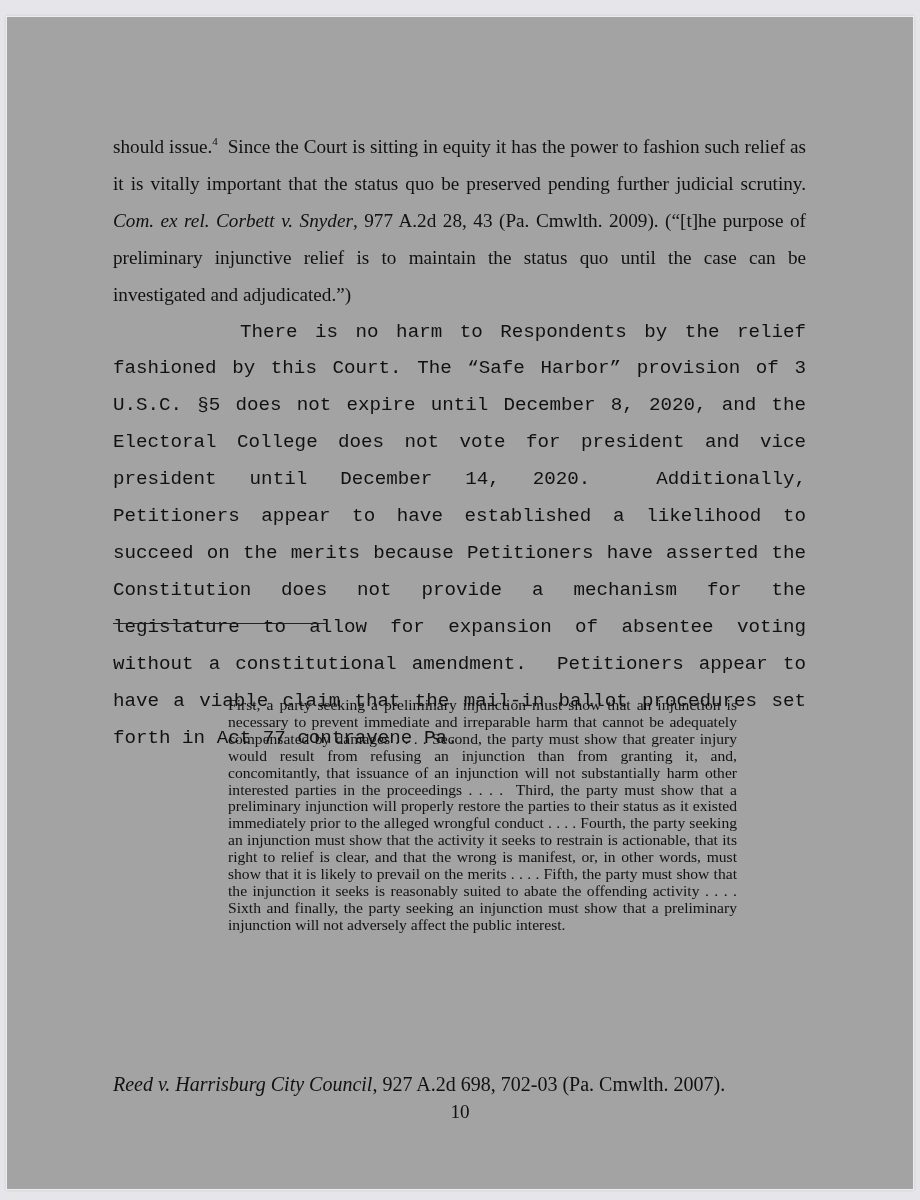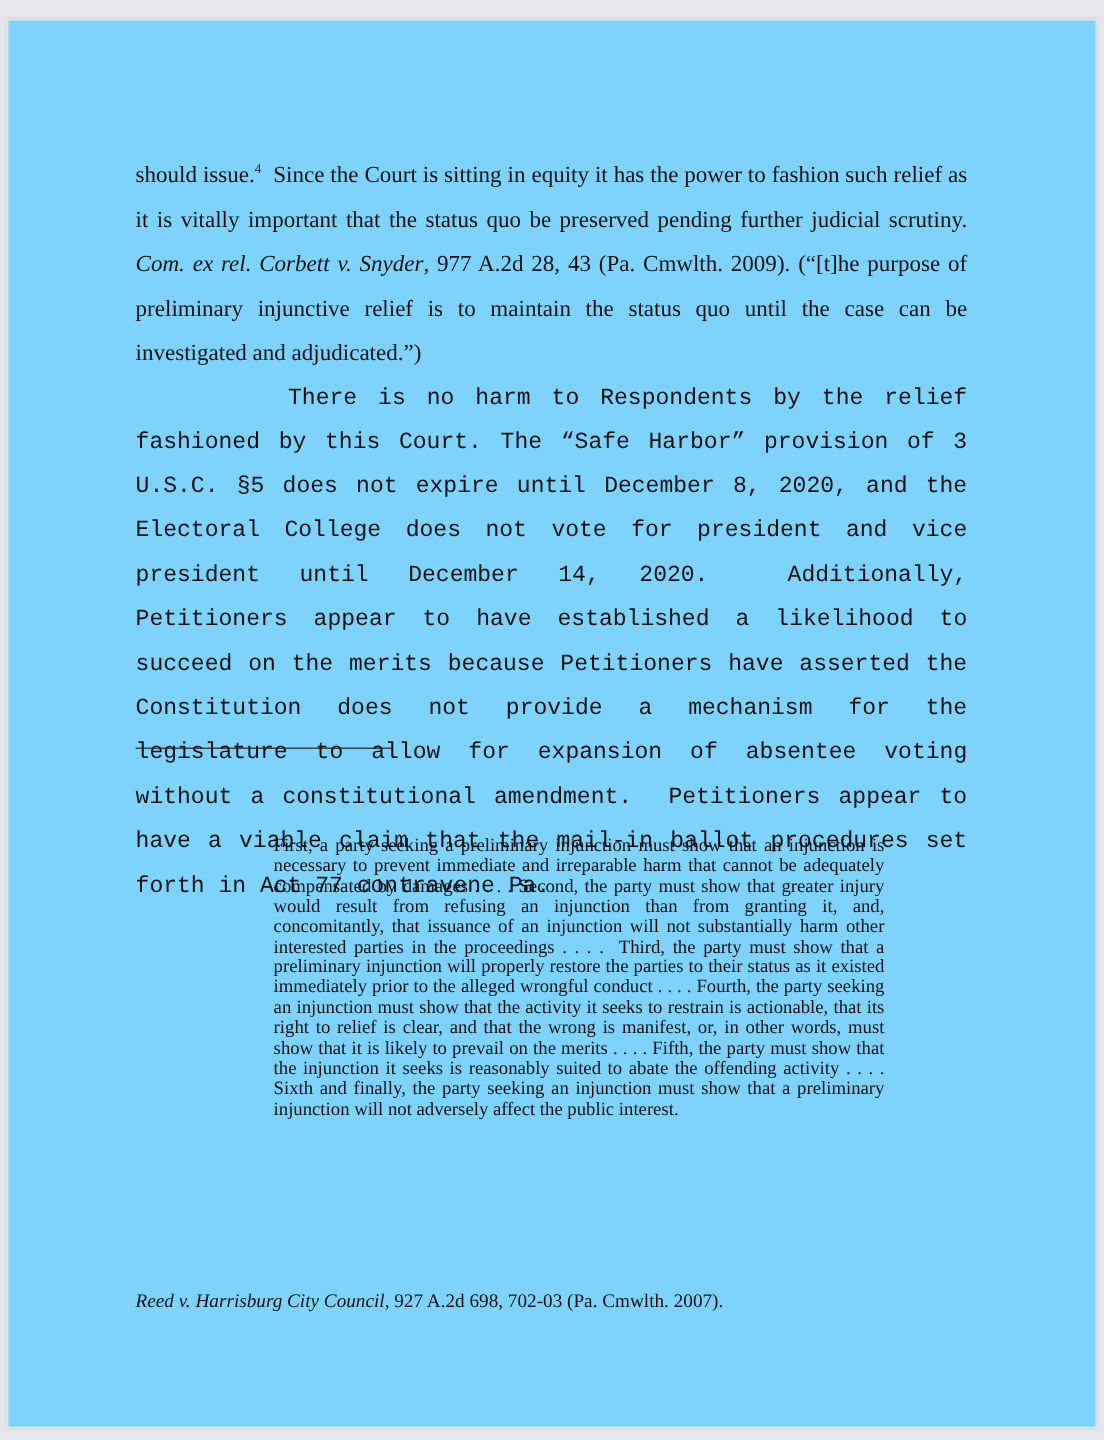--- a/index.html
+++ b/index.html
@@ -9,21 +9,21 @@
       height: 1200px;
       background: #e6e6ea;
       overflow: hidden;
     }
     .page {
       position: absolute;
       left: 6px;
       top: 16px;
       width: 908px;
       height: 1174px;
-      background: #7dd3fc;
+      background: #a3a3a3;
       box-shadow: 0 0 3px rgba(0,0,0,0.12), inset 0 0 0 1px #ededf0;
       font-family: "Liberation Serif", "DejaVu Serif", serif;
       color: #111111;
     }
     .body-text {
       position: absolute;
       left: 107px;
       top: 113px;
       width: 693px;
       font-size: 19.2px;
@@ -76,21 +76,21 @@
       width: 509px;
       font-size: 15.6px;
       line-height: 16.9px;
       text-align: justify;
     }
     .citation {
       position: absolute;
       left: 107px;
       top: 1059px;
       width: 693px;
-      font-size: 16px;
+      font-size: 20px;
       line-height: 19px;
     }
     .page-number {
       position: absolute;
       left: 0;
       width: 908px;
       top: 1085px;
       text-align: center;
       font-size: 19.2px;
       line-height: 22px;
@@ -107,14 +107,15 @@
     <p class="indent" style="white-space: pre-wrap;">There is no harm to Respondents by the relief fashioned by this Court. The “Safe Harbor” provision of 3 U.S.C. §5 does not expire until December 8, 2020, and the Electoral College does not vote for president and vice president until December 14, 2020.  Additionally, Petitioners appear to have established a likelihood to succeed on the merits because Petitioners have asserted the Constitution does not provide a mechanism for the legislature to allow for expansion of absentee voting without a constitutional amendment.  Petitioners appear to have a viable claim that the mail-in ballot procedures set forth in Act 77 contravene Pa.</p>
   </div>
 
   <div class="fn-rule"></div>
 
 
   <div class="blockquote" style="white-space: pre-wrap;">First, a party seeking a preliminary injunction must show that an injunction is necessary to prevent immediate and irreparable harm that cannot be adequately compensated by damages . . . . Second, the party must show that greater injury would result from refusing an injunction than from granting it, and, concomitantly, that issuance of an injunction will not substantially harm other interested parties in the proceedings . . . .  Third, the party must show that a preliminary injunction will properly restore the parties to their status as it existed immediately prior to the alleged wrongful conduct . . . . Fourth, the party seeking an injunction must show that the activity it seeks to restrain is actionable, that its right to relief is clear, and that the wrong is manifest, or, in other words, must show that it is likely to prevail on the merits . . . . Fifth, the party must show that the injunction it seeks is reasonably suited to abate the offending activity . . . . Sixth and finally, the party seeking an injunction must show that a preliminary injunction will not adversely affect the public interest.</div>
 
   <div class="citation"><em>Reed v. Harrisburg City Council</em><span>, 927 A.2d 698, 702-03 (Pa. Cmwlth. 2007).</span></div>
 
+  <div class="page-number">10</div>
 
 </div>
 
 </body></html>

